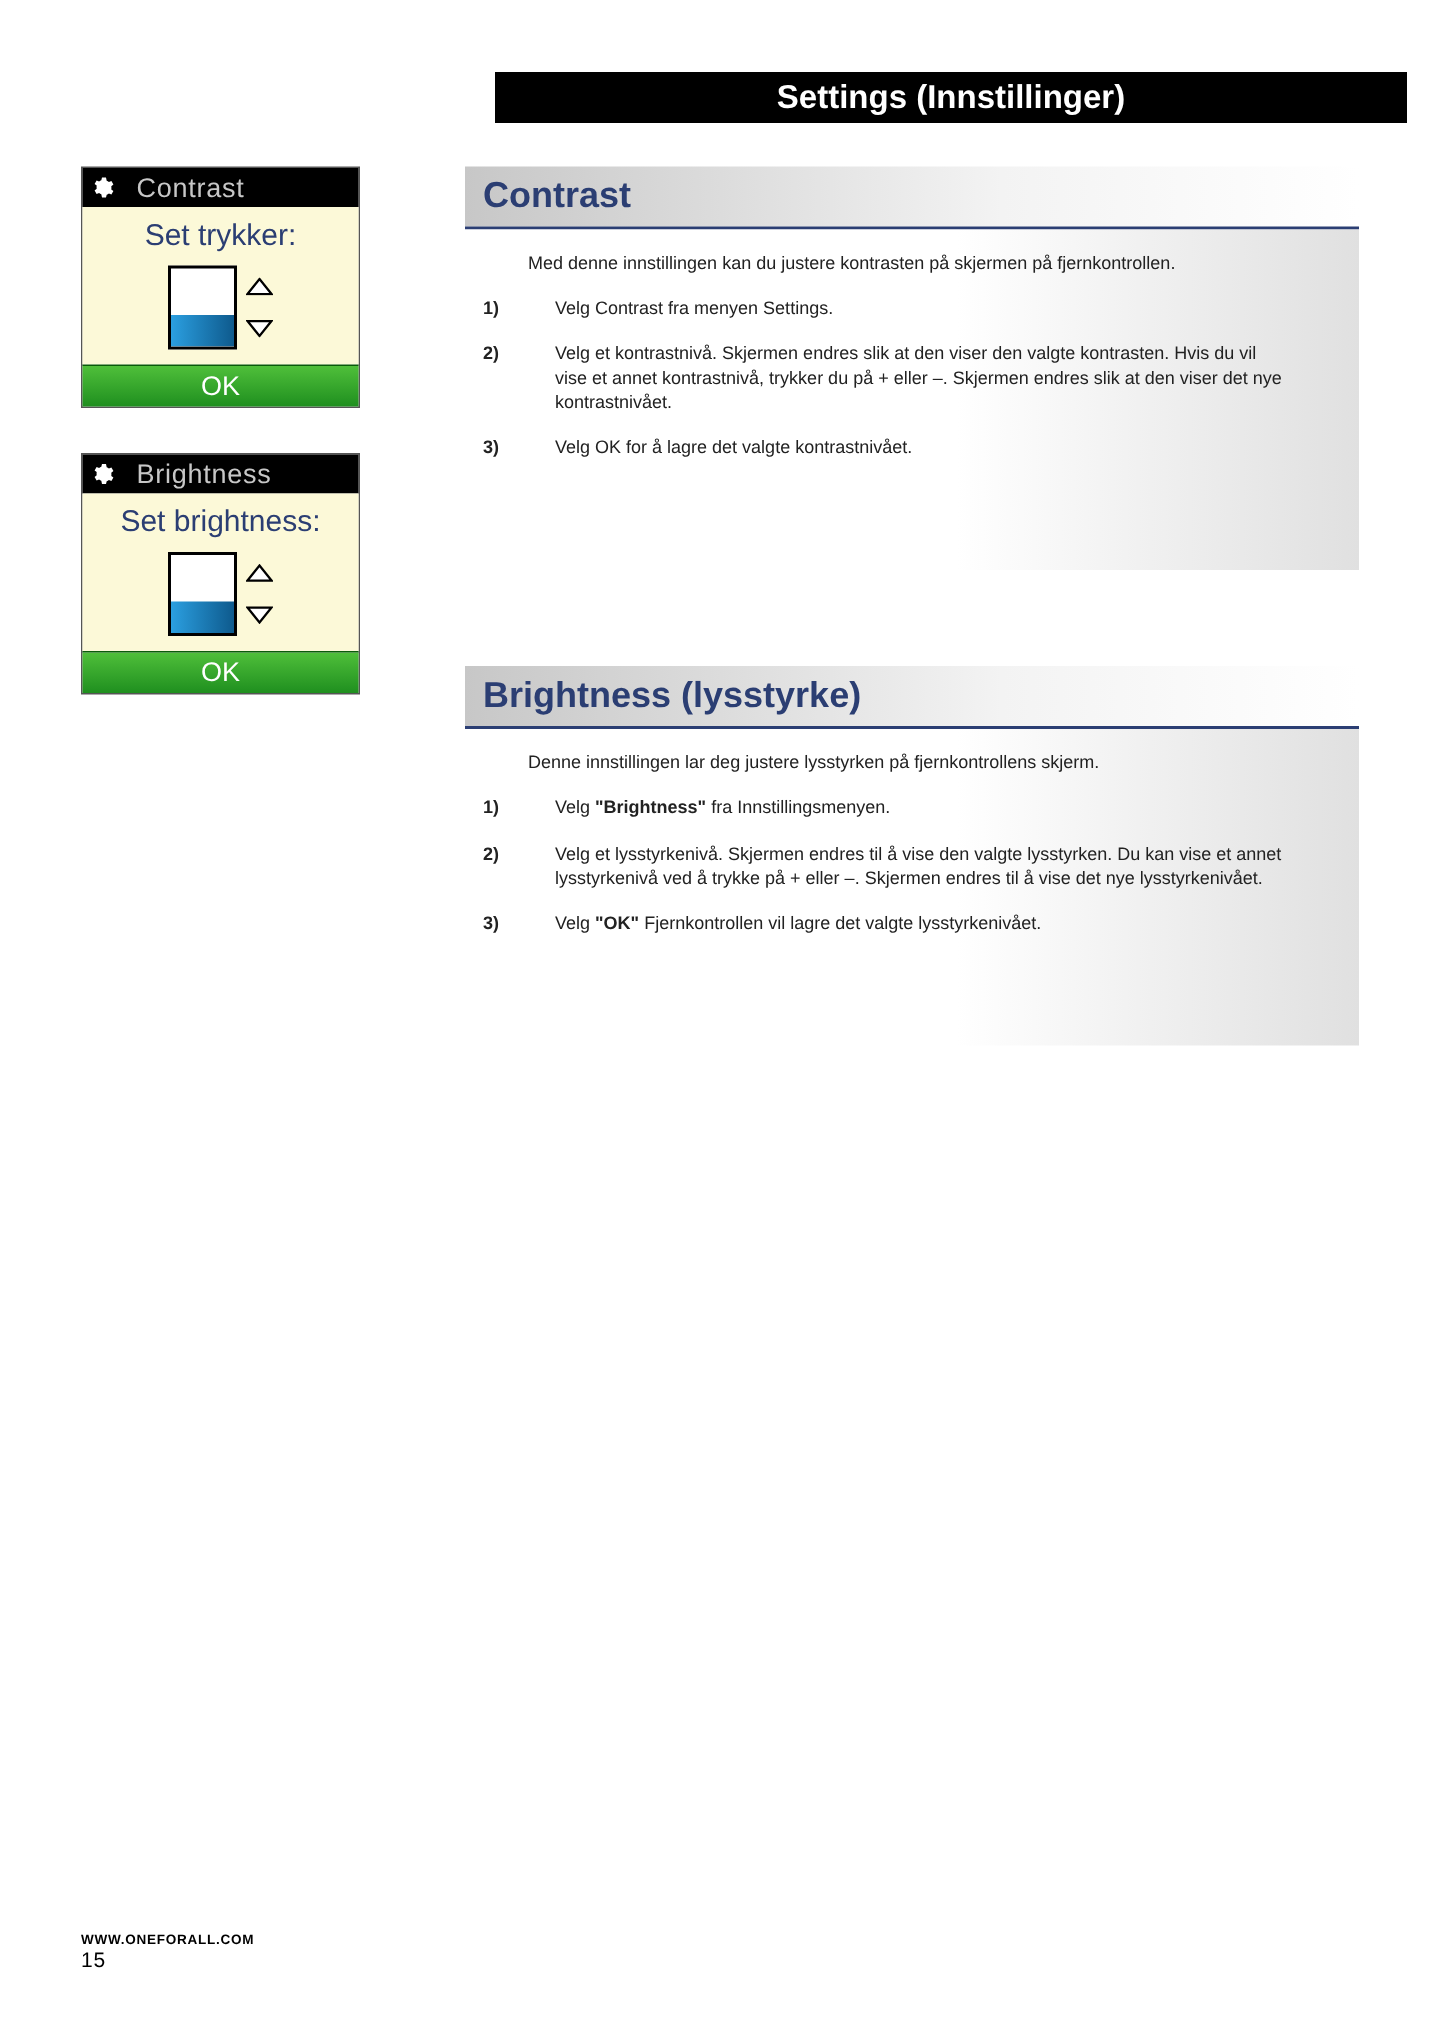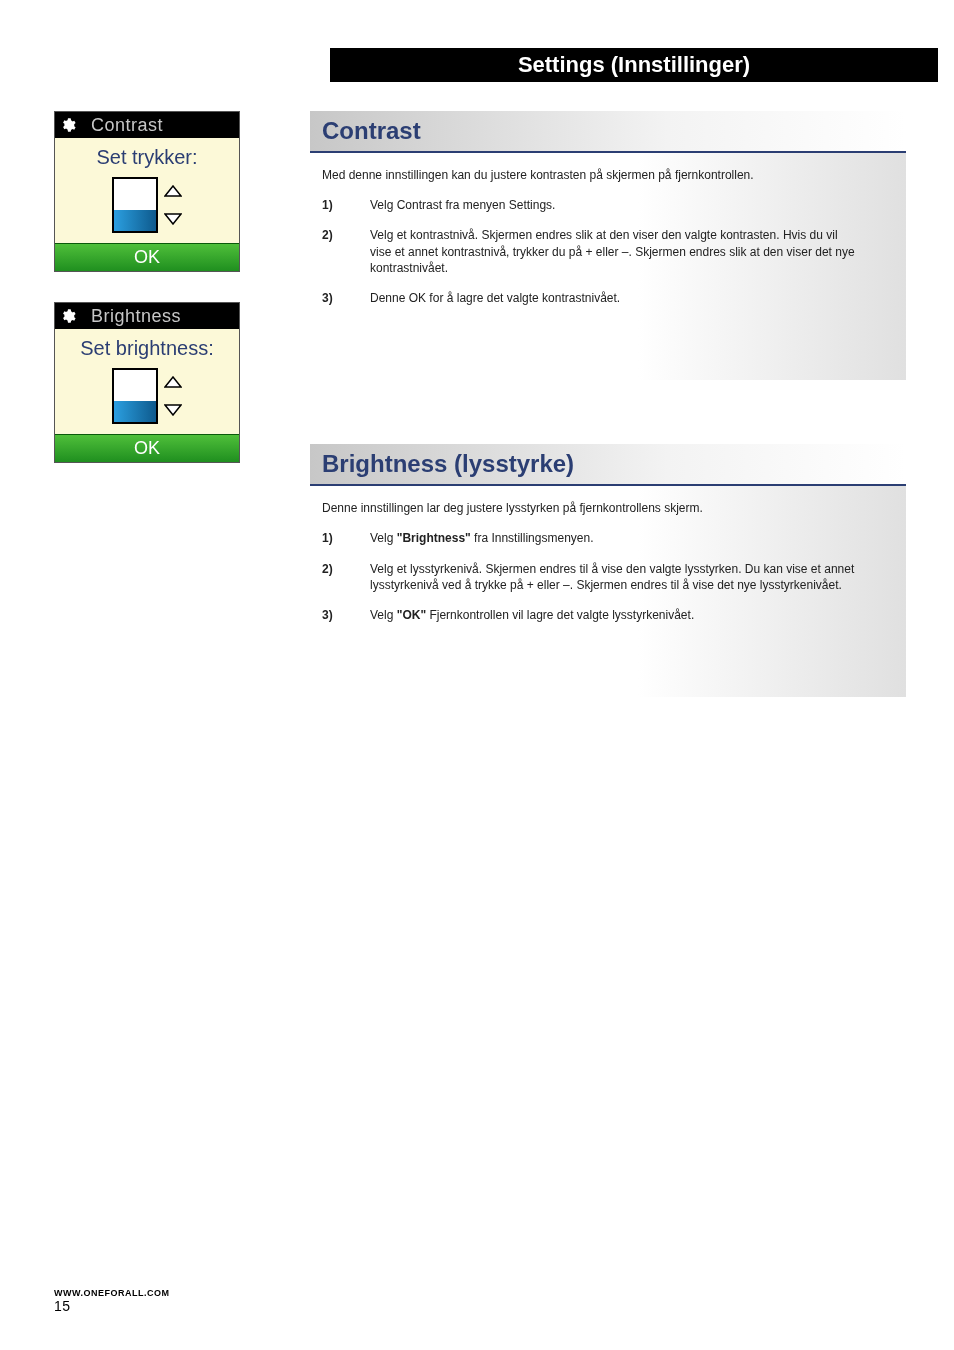--- a/index.html
+++ b/index.html
@@ -129,21 +129,21 @@
     font-size: 24px;
     font-weight: 700;
   }
   .box-body {
     background: linear-gradient(to right, #fff 0%, #fff 55%, #e0e0e0 100%);
     padding: 14px 6px 60px 12px;
     font-size: 12px;
     color: #222;
     line-height: 1.35;
   }
-  .intro { margin-bottom: 14px; }
+  .intro { margin-bottom: 14px; margin-left: 30px; }
   .step {
     display: flex;
     margin-bottom: 14px;
   }
   .step .num {
     width: 48px;
     font-weight: 700;
     flex-shrink: 0;
   }
   .step .txt { flex: 1; padding-right: 40px; }
@@ -253,21 +253,21 @@
       <div class="step">
         <div class="num">1)</div>
         <div class="txt">Velg Contrast fra menyen Settings.</div>
       </div>
       <div class="step">
         <div class="num">2)</div>
         <div class="txt">Velg et kontrastnivå. Skjermen endres slik at den viser den valgte kontrasten. Hvis du vil vise et annet kontrastnivå, trykker du på + eller –. Skjermen endres slik at den viser det nye kontrastnivået.</div>
       </div>
       <div class="step">
         <div class="num">3)</div>
-        <div class="txt">Denne OK for å lagre det valgte kontrastnivået.</div>
+        <div class="txt">Velg OK for å lagre det valgte kontrastnivået.</div>
       </div>
     </div>
   </div>
 
   <div class="box">
     <div class="box-head">
       <span>Brightness (lysstyrke)</span>
     </div>
     <div class="box-body">
       <p class="intro">Denne innstillingen lar deg justere lysstyrken på fjernkontrollens skjerm.</p>

